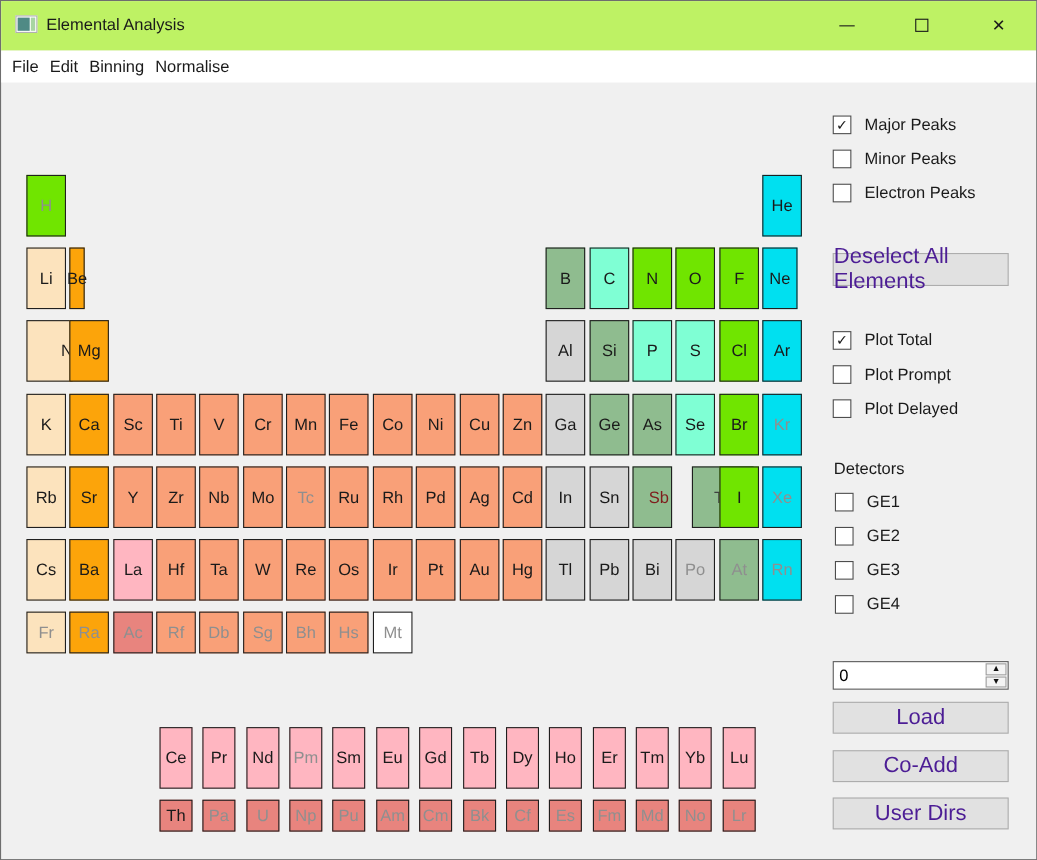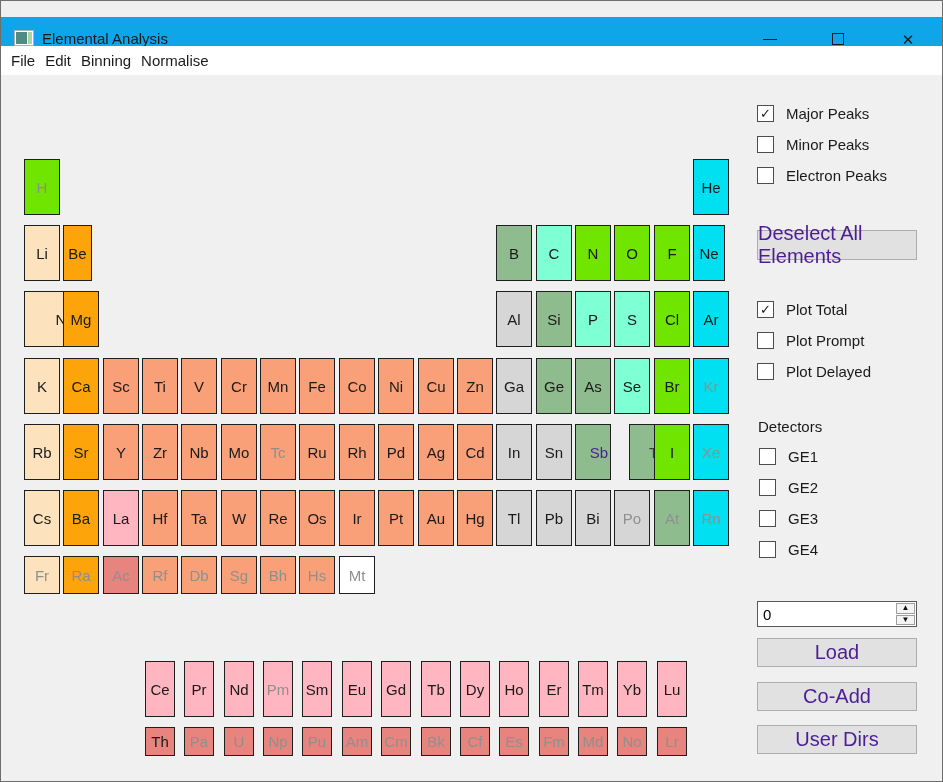--- a/index.html
+++ b/index.html
@@ -1,19 +1,19 @@
 <!DOCTYPE html>
 <html><head>
 <meta charset="utf-8">
 <style>
   html,body{margin:0;padding:0;background:#cfcfcf;font-family:"Liberation Sans",sans-serif;}
   .window{position:relative;width:943px;height:782px;background:#F0F0F0;
           border:1px solid #6e6e6e;box-sizing:border-box;overflow:hidden;}
   
-  .titlebar{position:absolute;top:0;left:0;right:0;height:45px;background:#0ea5e9;margin-top:16px;}
+  .titlebar{position:absolute;top:0;left:0;right:0;height:45px;background:#bef264;}
   .app-icon{position:absolute;left:13px;top:13px;width:20px;height:16px;border:1px solid #b0b0b0;
             background:#fff;box-sizing:border-box;display:flex;gap:1px;padding:1px;}
   .app-icon .pane-main{width:11px;height:100%;background:#4f8a85;}
   .app-icon .pane-side{flex:1;height:100%;background:#a8d5a2;}
   .title-text{position:absolute;left:41px;top:13px;font-size:15px;color:#1a1a1a;white-space:nowrap;}
   .win-btn{position:absolute;top:0;width:46px;height:44px;display:flex;align-items:center;justify-content:center;}
   .glyph-min{width:14px;height:1px;background:#1a1a1a;}
   .glyph-max{width:12px;height:12px;border:1px solid #1a1a1a;box-sizing:border-box;}
   .glyph-close{font-size:15px;color:#1a1a1a;line-height:1;}
   
@@ -65,21 +65,21 @@
       <div class="menu-item">File</div>
       <div class="menu-item">Edit</div>
       <div class="menu-item">Binning</div>
       <div class="menu-item">Normalise</div>
     </div>
 
   <div id="ptable">
       <div class="cell" style="left: 23px; top: 158px; width: 36px; height: 56px; background: rgb(112, 229, 0); color: rgb(143, 143, 143);">H</div>
       <div class="cell" style="left: 692px; top: 158px; width: 36px; height: 56px; background: rgb(0, 224, 240); color: rgb(26, 26, 26);">He</div>
       <div class="cell" style="left: 23px; top: 224px; width: 36px; height: 56px; background: rgb(252, 227, 189); color: rgb(26, 26, 26);">Li</div>
-      <div class="cell" style="left: 62px; top: 224px; width: 29px; height: 56px; background: rgb(252, 164, 10); color: rgb(26, 26, 26);">Be</div>
+      <div class="cell" style="left: 62px; top: 224px; width: 14px; height: 56px; background: rgb(252, 164, 10); color: rgb(26, 26, 26);">Be</div>
       <div class="cell" style="left: 495px; top: 224px; width: 36px; height: 56px; background: rgb(143, 188, 143); color: rgb(26, 26, 26);">B</div>
       <div class="cell" style="left: 535px; top: 224px; width: 36px; height: 56px; background: rgb(127, 255, 212); color: rgb(26, 26, 26);">C</div>
       <div class="cell" style="left: 574px; top: 224px; width: 36px; height: 56px; background: rgb(112, 229, 0); color: rgb(26, 26, 26);">N</div>
       <div class="cell" style="left: 613px; top: 224px; width: 36px; height: 56px; background: rgb(112, 229, 0); color: rgb(26, 26, 26);">O</div>
       <div class="cell" style="left: 653px; top: 224px; width: 36px; height: 56px; background: rgb(112, 229, 0); color: rgb(26, 26, 26);">F</div>
       <div class="cell" style="left: 692px; top: 224px; width: 32px; height: 56px; background: rgb(0, 224, 240); color: rgb(26, 26, 26);">Ne</div>
       <div class="cell" style="left: 23px; top: 290px; width: 36px; height: 56px; background: rgb(252, 227, 189); color: rgb(26, 26, 26); padding-left: 40px;">Na</div>
       <div class="cell" style="left: 62px; top: 290px; width: 36px; height: 56px; background: rgb(252, 164, 10); color: rgb(26, 26, 26);">Mg</div>
       <div class="cell" style="left: 495px; top: 290px; width: 36px; height: 56px; background: rgb(214, 214, 214); color: rgb(26, 26, 26);">Al</div>
       <div class="cell" style="left: 535px; top: 290px; width: 36px; height: 56px; background: rgb(143, 188, 143); color: rgb(26, 26, 26);">Si</div>
@@ -112,21 +112,21 @@
       <div class="cell" style="left: 180px; top: 423px; width: 36px; height: 56px; background: rgb(249, 160, 120); color: rgb(26, 26, 26);">Nb</div>
       <div class="cell" style="left: 220px; top: 423px; width: 36px; height: 56px; background: rgb(249, 160, 120); color: rgb(26, 26, 26);">Mo</div>
       <div class="cell" style="left: 259px; top: 423px; width: 36px; height: 56px; background: rgb(249, 160, 120); color: rgb(143, 143, 143);">Tc</div>
       <div class="cell" style="left: 298px; top: 423px; width: 36px; height: 56px; background: rgb(249, 160, 120); color: rgb(26, 26, 26);">Ru</div>
       <div class="cell" style="left: 338px; top: 423px; width: 36px; height: 56px; background: rgb(249, 160, 120); color: rgb(26, 26, 26);">Rh</div>
       <div class="cell" style="left: 377px; top: 423px; width: 36px; height: 56px; background: rgb(249, 160, 120); color: rgb(26, 26, 26);">Pd</div>
       <div class="cell" style="left: 417px; top: 423px; width: 36px; height: 56px; background: rgb(249, 160, 120); color: rgb(26, 26, 26);">Ag</div>
       <div class="cell" style="left: 456px; top: 423px; width: 36px; height: 56px; background: rgb(249, 160, 120); color: rgb(26, 26, 26);">Cd</div>
       <div class="cell" style="left: 495px; top: 423px; width: 36px; height: 56px; background: rgb(214, 214, 214); color: rgb(26, 26, 26);">In</div>
       <div class="cell" style="left: 535px; top: 423px; width: 36px; height: 56px; background: rgb(214, 214, 214); color: rgb(26, 26, 26);">Sn</div>
-      <div class="cell" style="left: 574px; top: 423px; width: 36px; height: 56px; background: rgb(143, 188, 143); color: #4c1d95; padding-left: 12px;">Sb</div>
+      <div class="cell" style="left: 574px; top: 423px; width: 36px; height: 56px; background: rgb(143, 188, 143); color: #7f1d1d; padding-left: 12px;">Sb</div>
       <div class="cell" style="left: 628px; top: 423px; width: 56px; height: 56px; background: rgb(143, 188, 143); color: #404040;">Te</div>
       <div class="cell" style="left: 653px; top: 423px; width: 36px; height: 56px; background: rgb(112, 229, 0); color: rgb(26, 26, 26);">I</div>
       <div class="cell" style="left: 692px; top: 423px; width: 36px; height: 56px; background: rgb(0, 224, 240); color: rgb(143, 143, 143);">Xe</div>
       <div class="cell" style="left: 23px; top: 489px; width: 36px; height: 56px; background: rgb(252, 227, 189); color: rgb(26, 26, 26);">Cs</div>
       <div class="cell" style="left: 62px; top: 489px; width: 36px; height: 56px; background: rgb(252, 164, 10); color: rgb(26, 26, 26);">Ba</div>
       <div class="cell" style="left: 102px; top: 489px; width: 36px; height: 56px; background: rgb(255, 182, 193); color: rgb(26, 26, 26);">La</div>
       <div class="cell" style="left: 141px; top: 489px; width: 36px; height: 56px; background: rgb(249, 160, 120); color: rgb(26, 26, 26);">Hf</div>
       <div class="cell" style="left: 180px; top: 489px; width: 36px; height: 56px; background: rgb(249, 160, 120); color: rgb(26, 26, 26);">Ta</div>
       <div class="cell" style="left: 220px; top: 489px; width: 36px; height: 56px; background: rgb(249, 160, 120); color: rgb(26, 26, 26);">W</div>
       <div class="cell" style="left: 259px; top: 489px; width: 36px; height: 56px; background: rgb(249, 160, 120); color: rgb(26, 26, 26);">Re</div>

